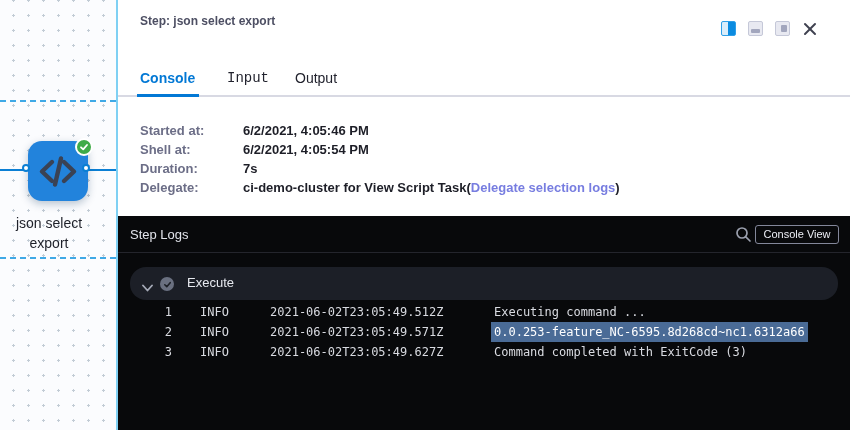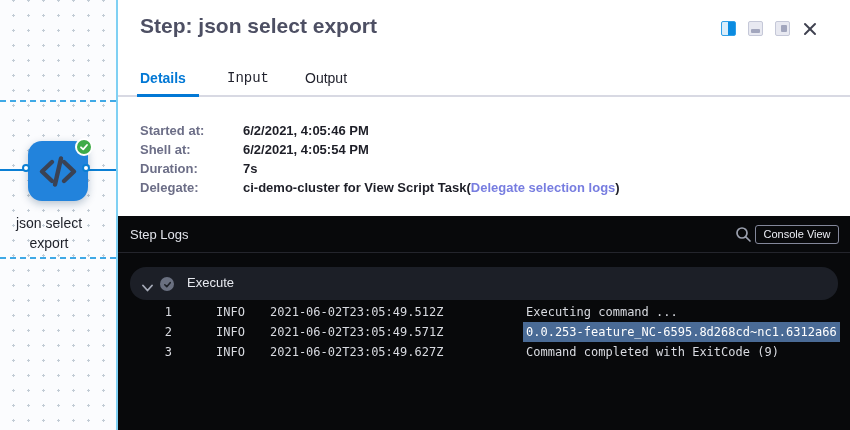--- a/index.html
+++ b/index.html
@@ -25,36 +25,36 @@
     border:2px solid #0b7fd4; border-radius:50%; }
   .port-left { left:22px; }
   .port-right { left:82px; }
   .node-label { position:absolute; left:0; top:213px; width:98px; text-align:center;
     font-size:14px; line-height:20px; color:#1e2029; font-weight:500; }
 
   .divider { position:absolute; left:116px; top:0; width:2px; height:430px; background:#7fd0f3; }
 
   
   .panel { position:absolute; left:118px; top:0; width:732px; height:216px; background:#ffffff; }
-  .panel-title { position:absolute; left:22px; top:14px; font-size:21px; font-weight:700; color:#4d4f63; }
+  .panel-title { position:absolute; left:22px; top:14px; font-size:12px; font-weight:700; color:#4d4f63; }
 
   .win-icons { position:absolute; top:21px; left:603px; height:16px; }
   .wicon { position:absolute; top:0; width:15px; height:15px; border-radius:2px; cursor:pointer; }
   .wicon-split { left:0; border:1px solid #2f9fe8;
     background:linear-gradient(90deg, #d9edfb 50%, #0b8be0 50%); }
   .wicon-bottom { left:27px; background:#e8e9f1; border:1px solid #c5c8d8; }
   .wicon-bottom .fill { position:absolute; left:2px; right:2px; bottom:2px; height:4px; background:#a2a6bd; border-radius:1px; }
   .wicon-right { left:54px; background:#e8e9f1; border:1px solid #c5c8d8; }
   .wicon-right .fill { position:absolute; right:2px; top:3px; bottom:3px; width:6px; background:#a2a6bd; border-radius:1px; }
   .close-btn { position:absolute; left:81px; top:0; width:16px; height:16px; cursor:pointer; }
 
   .tab { position:absolute; top:70px; font-size:14px; font-weight:500; color:#21222d; cursor:pointer; }
   .tab-details { left:22px; font-weight:700; color:#0278d5; }
   .tab-input { left:109px;font-family:Liberation Mono, monospace; }
-  .tab-output { left:187px; }
+  .tab-output { left:177px; }
   .tab-rule { position:absolute; left:0; top:95px; width:732px; height:2px; background:#d8d9e3; }
   .tab-active-bar { position:absolute; left:19px; top:94px; width:62px; height:3px; background:#0278d5; }
 
   .detail-row { position:absolute; left:22px; height:19px; line-height:19px; font-size:13px; }
   .detail-label { position:absolute; left:0; width:100px; color:#6c6e87; font-weight:700; }
   .detail-value { position:absolute; left:103px; width:600px; color:#1d1e27; font-weight:700; white-space:nowrap; }
   .delegate-link { color:#777de0; cursor:pointer; font-weight:700; }
 
   
   .logpanel { position:absolute; left:118px; top:216px; width:732px; height:214px; background:#08090b; }
@@ -69,23 +69,23 @@
     background:#1c1f27; border-radius:16px; cursor:pointer; }
   .exec-chevron { position:absolute; left:12px; top:12px; width:11px; height:10px; }
   .exec-check { position:absolute; left:30px; top:10px; width:14px; height:14px; border-radius:50%;
     background:#6a7080; display:flex; align-items:center; justify-content:center; }
   .exec-title { position:absolute; left:57px; top:8px; font-size:13px; color:#e7e9ef; }
 
   .logrows { position:absolute; left:0; top:86px; width:732px; }
   .logrow { position:relative; height:20px; line-height:20px;
     font-family:"DejaVu Sans Mono", monospace; font-size:12px; color:#d9dbe1; white-space:nowrap; }
   .c-num { position:absolute; left:24px; width:30px; text-align:right; }
-  .c-level { position:absolute; left:98px; }
+  .c-level { position:absolute; left:82px; }
   .c-time { position:absolute; left:152px; }
-  .c-msg { position:absolute; left:408px; }
+  .c-msg { position:absolute; left:376px; }
   .c-msg.hl { background:#4a6b96; color:#ffffff; padding:0 3px; margin-left:-3px; }
 </style>
 </head>
 <body>
 
 <div class="screen">
 
   <div class="canvas">
     <div class="dash-line dash-top"></div>
     <div class="dash-line dash-bottom"></div>
@@ -132,21 +132,21 @@
       <div class="close-btn">
         <svg width="16" height="16" viewBox="0 0 16 16">
           <g stroke="#3f4150" stroke-width="2" stroke-linecap="round">
             <line x1="3" y1="3" x2="13" y2="13"></line>
               <line x1="13" y1="3" x2="3" y2="13"></line>
           </g>
         </svg>
       </div>
     </div>
 
-    <div class="tab tab-details">Details</div>
+    <div class="tab tab-details">Console</div>
     <div class="tab tab-input">Input</div>
     <div class="tab tab-output">Output</div>
     <div class="tab-rule"></div>
     <div class="tab-active-bar"></div>
 
     <div class="detail-row" style="top:121px">
       <span class="detail-label">Started at:</span>
       <span class="detail-value">6/2/2021, 4:05:46 PM</span>
     </div>
     <div class="detail-row" style="top:140px">
@@ -199,18 +199,18 @@
       <div class="logrow">
         <span class="c-num">2</span>
         <span class="c-level">INFO</span>
         <span class="c-time">2021-06-02T23:05:49.571Z</span>
         <span class="c-msg hl">0.0.253-feature_NC-6595.8d268cd~nc1.6312a66</span>
       </div>
       <div class="logrow">
         <span class="c-num">3</span>
         <span class="c-level">INFO</span>
         <span class="c-time">2021-06-02T23:05:49.627Z</span>
-        <span class="c-msg">Command completed with ExitCode (9)</span>
+        <span class="c-msg">Command completed with ExitCode (3)</span>
       </div>
     </div>
   </div>
 
 </div>
 
 </body></html>

